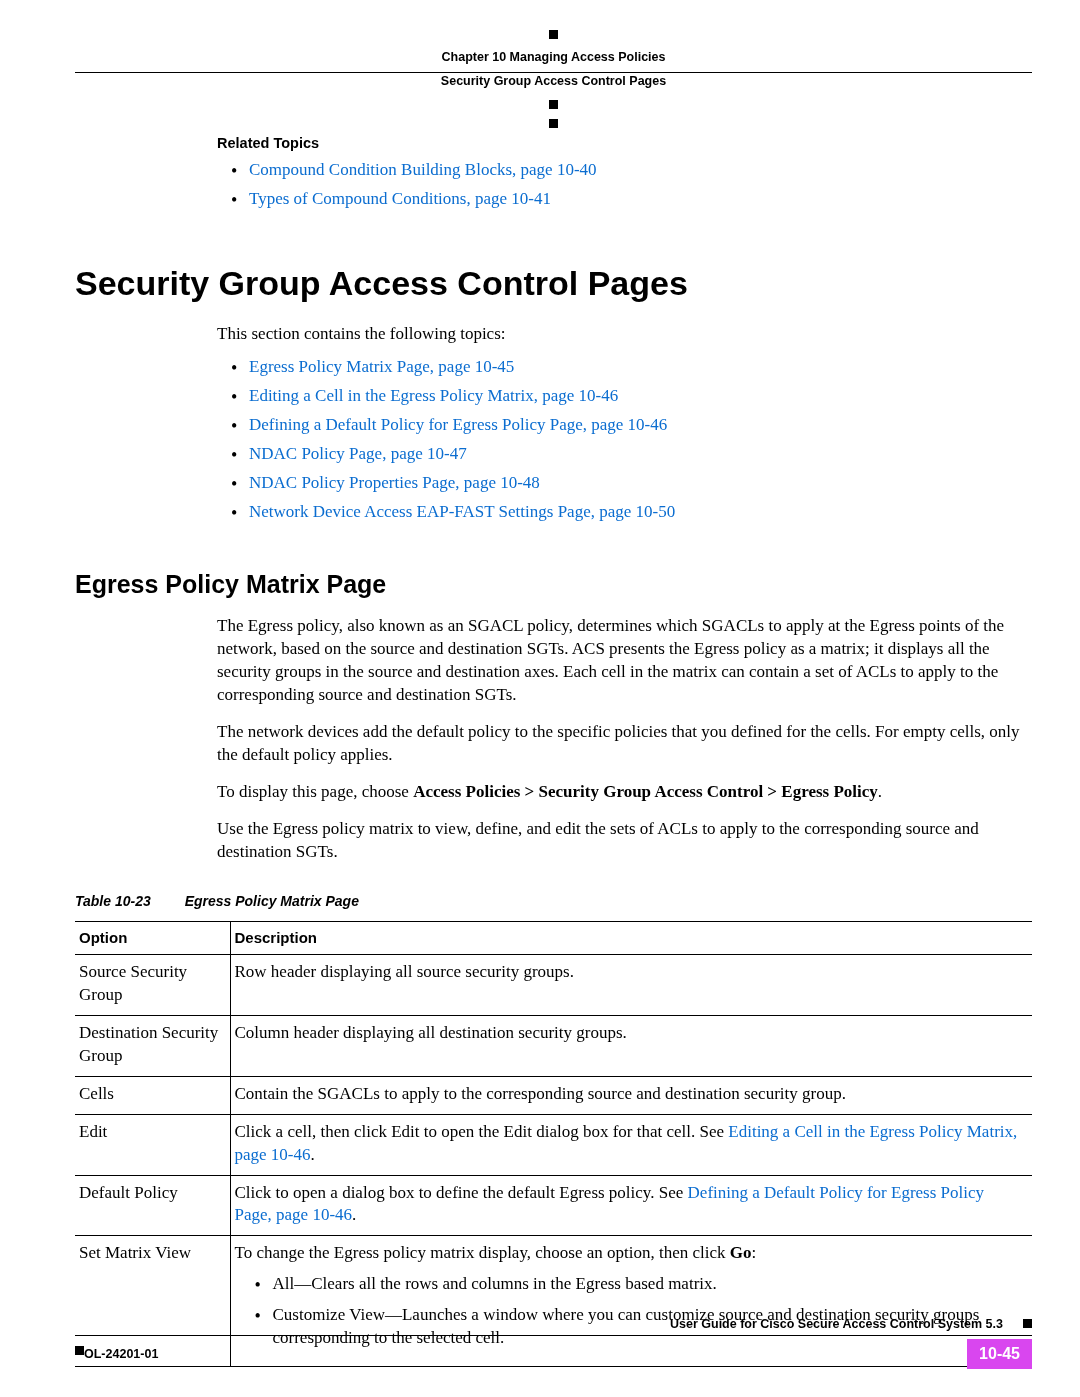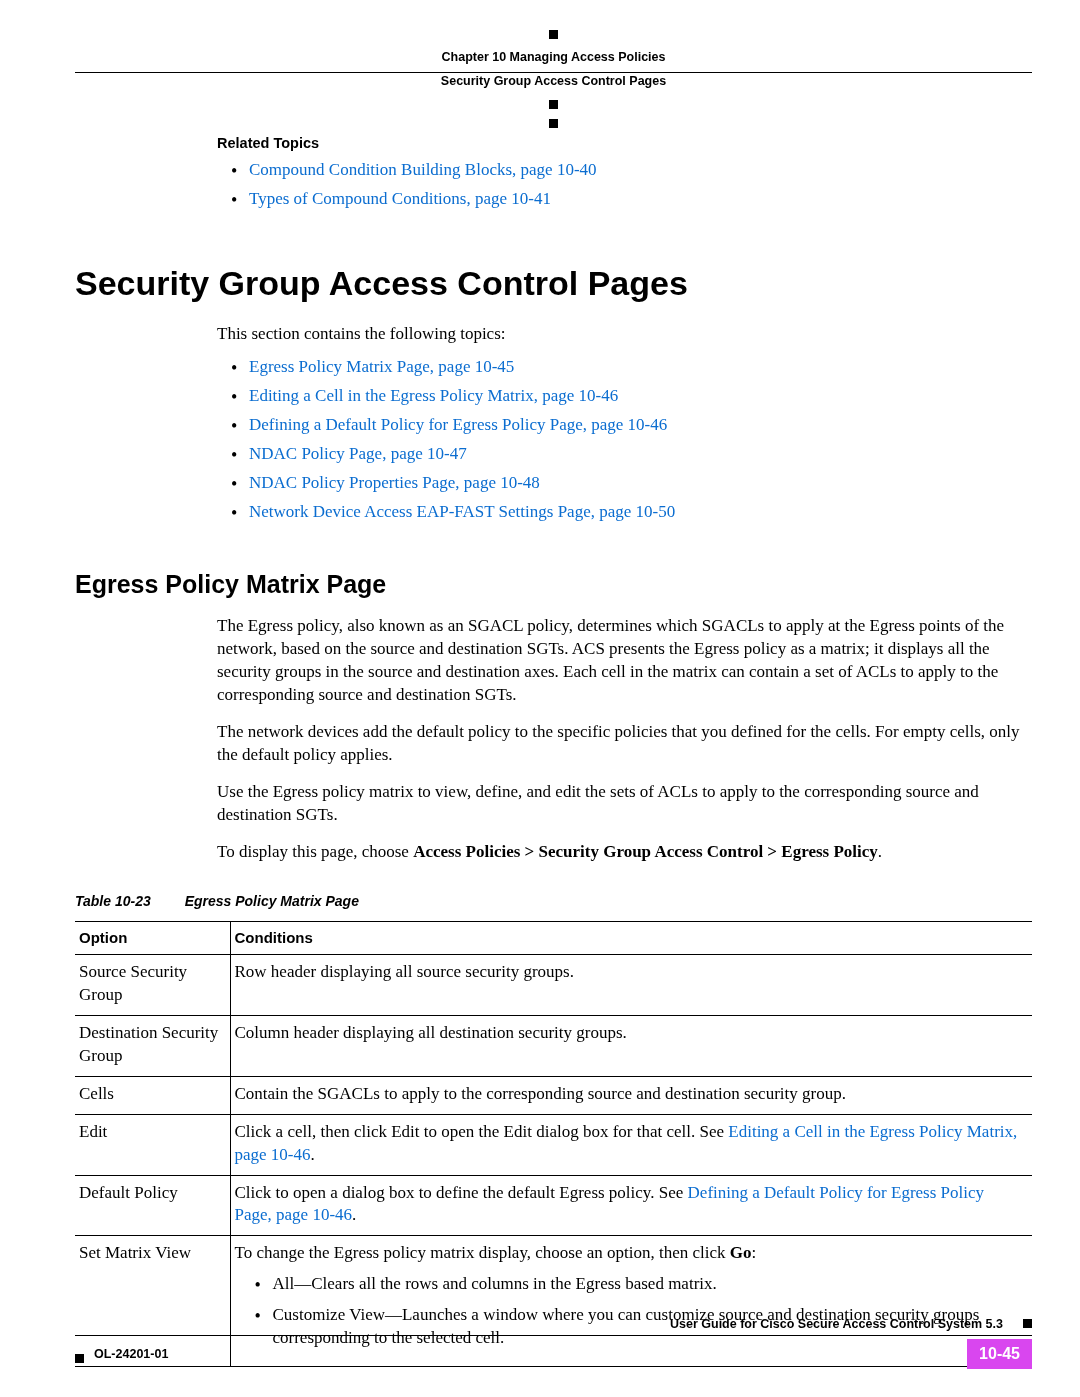--- a/index.html
+++ b/index.html
@@ -153,21 +153,21 @@
   .footer .ftop {
     display: flex; justify-content: flex-end; align-items: center; gap: 20px;
     font-weight: bold;
     border-bottom: 1.5px solid #000;
     padding-bottom: 3px;
   }
   .footer .fbot {
     display: flex; justify-content: space-between; align-items: center;
     padding-top: 3px;
   }
-  .fbot-left { display:flex; align-items:flex-end; gap:10px; font-weight:bold; }
+  .fbot-left { display:flex; align-items:flex-start; font-weight:bold; }
   .page-num {
     background: #d946ef;
     color: #fff;
     font-weight: bold;
     font-size: 16px;
     padding: 4px 12px;
   }
   .bold { font-weight: bold; }
 </style>
 </head>
@@ -203,35 +203,35 @@
     <li><span class="link">Defining a Default Policy for Egress Policy Page, page 10-46</span></li>
     <li><span class="link">NDAC Policy Page, page 10-47</span></li>
     <li><span class="link">NDAC Policy Properties Page, page 10-48</span></li>
     <li><span class="link">Network Device Access EAP-FAST Settings Page, page 10-50</span></li>
   </ul>
 
   <h2>Egress Policy Matrix Page</h2>
 
   <p class="body-text">The Egress policy, also known as an SGACL policy, determines which SGACLs to apply at the Egress points of the network, based on the source and destination SGTs. ACS presents the Egress policy as a matrix; it displays all the security groups in the source and destination axes. Each cell in the matrix can contain a set of ACLs to apply to the corresponding source and destination SGTs.</p>
   <p class="body-text">The network devices add the default policy to the specific policies that you defined for the cells. For empty cells, only the default policy applies.</p>
-  <p class="body-text">Use the Egress policy matrix to view, define, and edit the sets of ACLs to apply to the corresponding source and destination SGTs.</p>
   <p class="body-text">
     <span>To display this page, choose </span><span class="bold">Access Policies &gt; Security Group Access Control &gt; Egress Policy</span><span>.</span>
   </p>
+  <p class="body-text">Use the Egress policy matrix to view, define, and edit the sets of ACLs to apply to the corresponding source and destination SGTs.</p>
 
   <div class="table-caption">
     <span class="tlabel">Table 10-23</span>
     <span>Egress Policy Matrix Page</span>
   </div>
 
   <table class="opt">
     <thead>
       <tr>
         <th>Option</th>
-        <th>Conditions</th>
+        <th>Description</th>
       </tr>
     </thead>
     <tbody>
       <tr>
         <td>Source Security Group</td>
         <td>Row header displaying all source security groups.</td>
       </tr>
       <tr>
         <td>Destination Security Group</td>
         <td>Column header displaying all destination security groups.</td>

